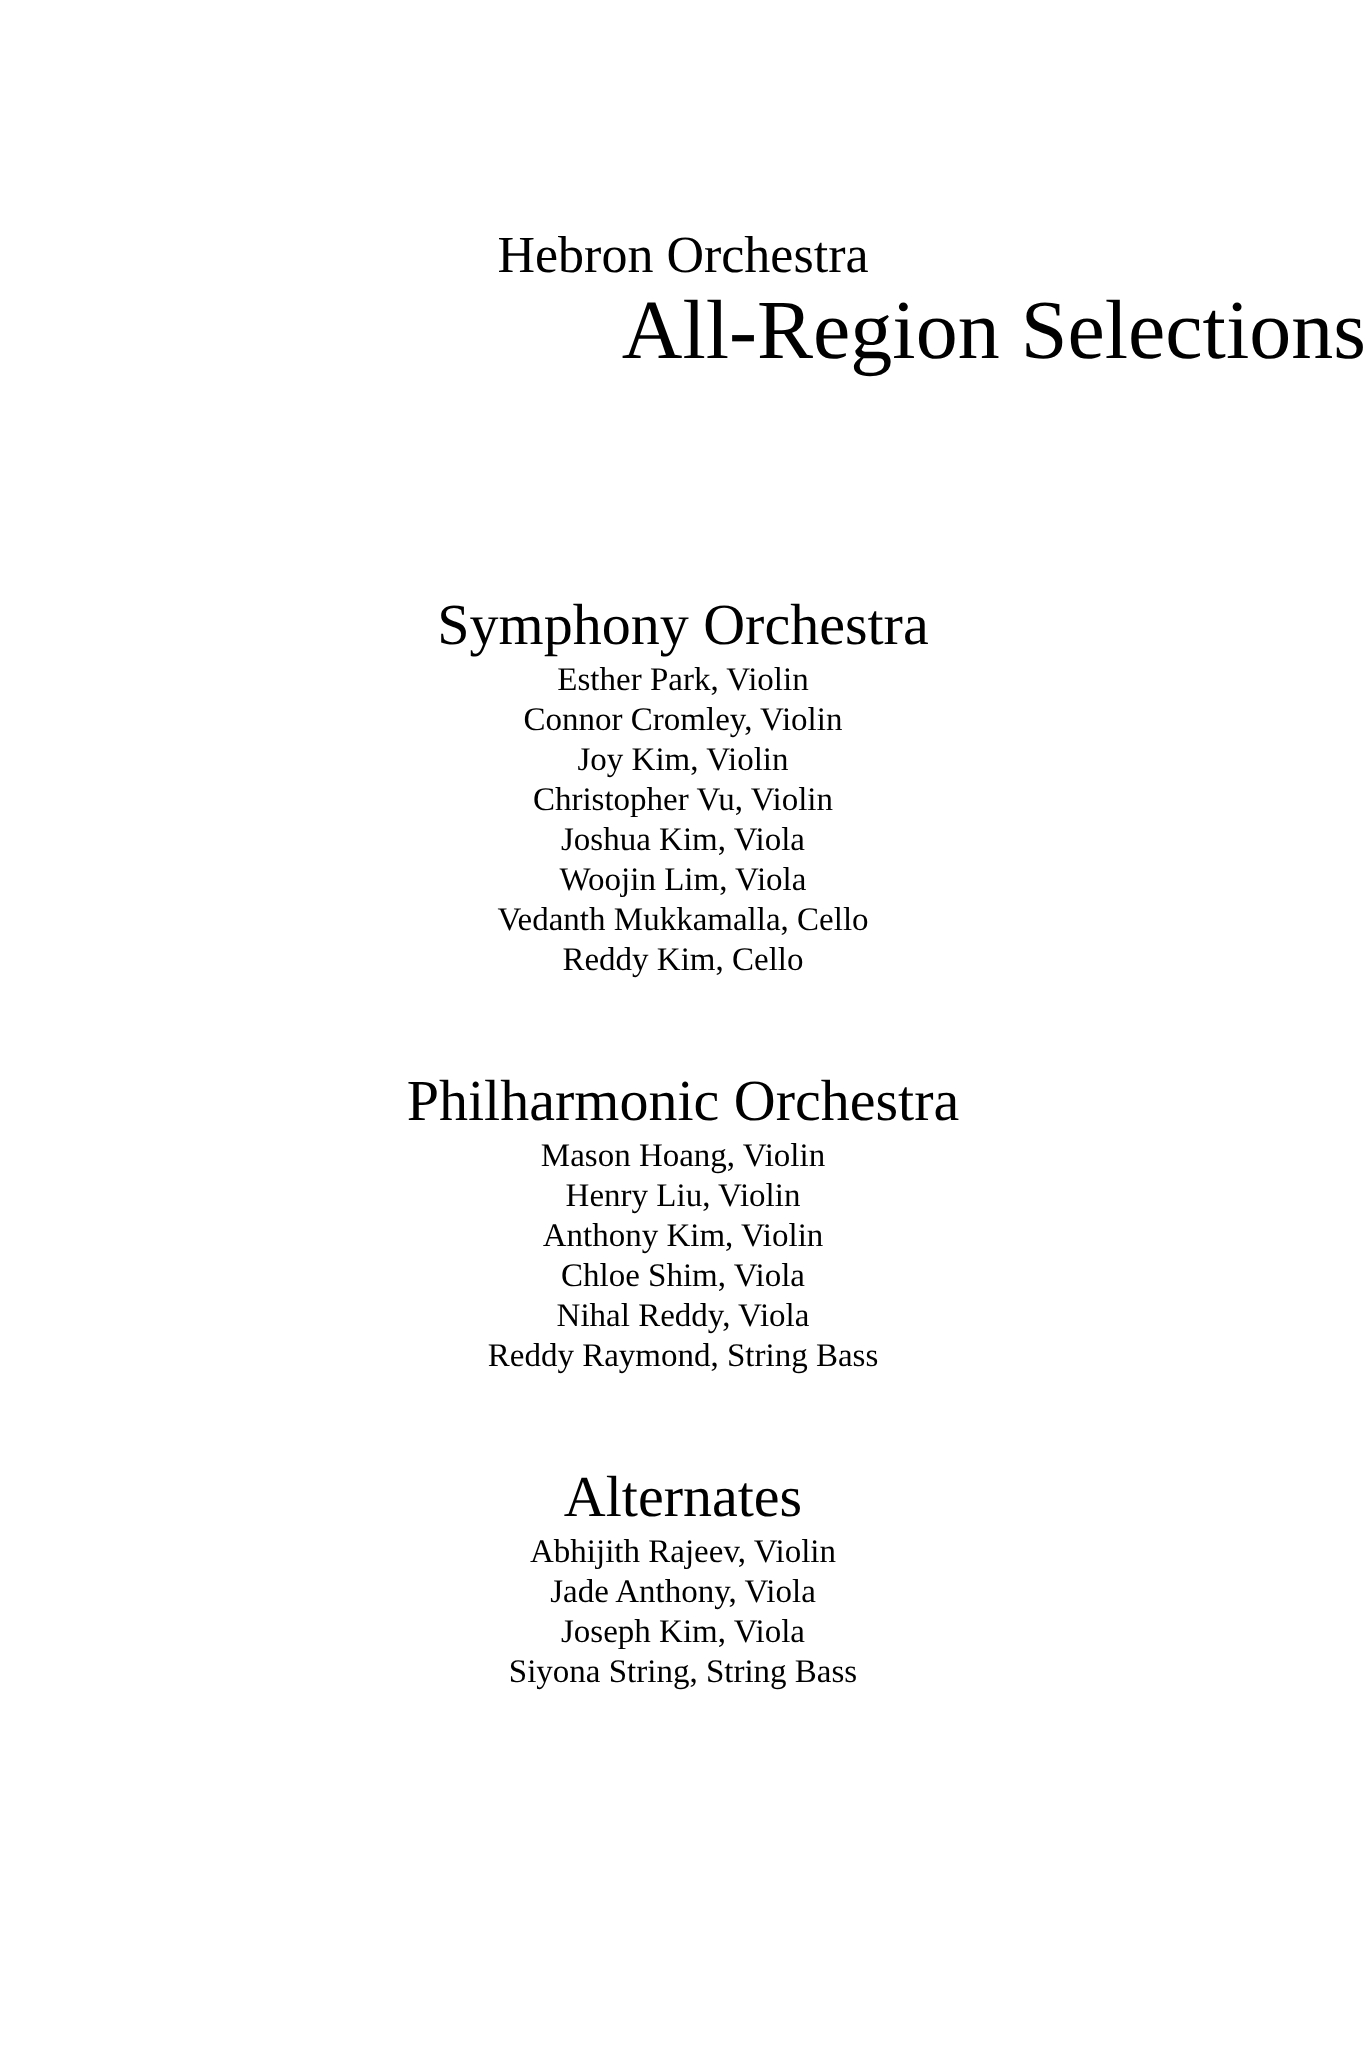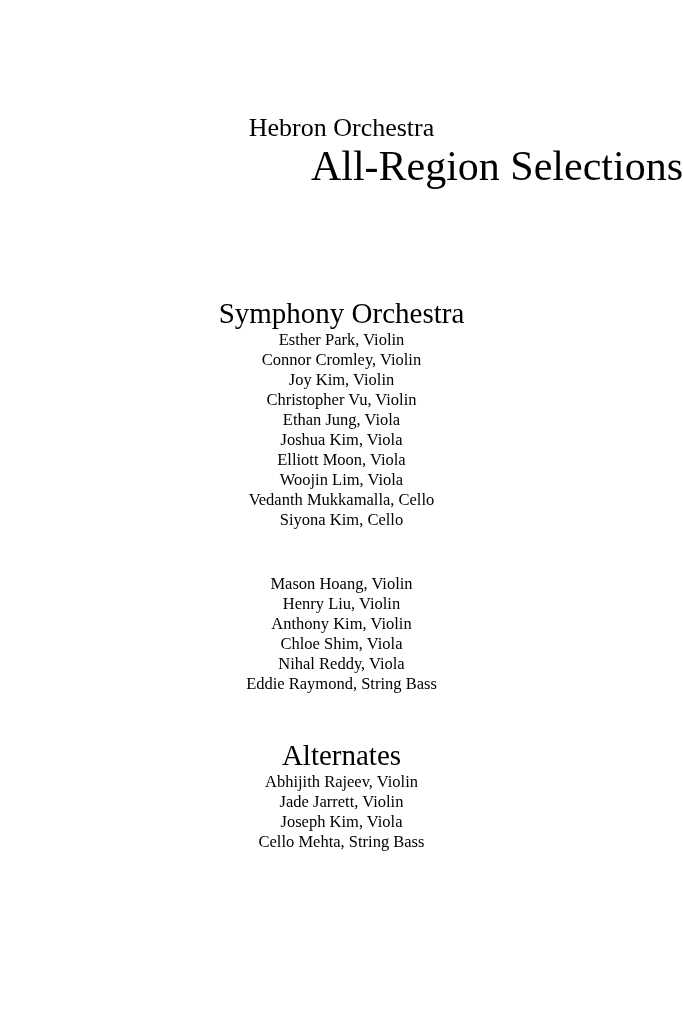--- a/index.html
+++ b/index.html
@@ -65,43 +65,42 @@
   </header>
 
   <div id="sections">
   <section class="group">
     <h2 class="section-title">Symphony Orchestra</h2>
     <div class="members">
           <div class="member">Esther Park, Violin</div>
           <div class="member">Connor Cromley, Violin</div>
           <div class="member">Joy Kim, Violin</div>
           <div class="member">Christopher Vu, Violin</div>
-          <div class="member">Ethan Jung, Viola</div>
           <div class="member">Joshua Kim, Viola</div>
-          <div class="member">Elliott Moon, Viola</div>
           <div class="member">Woojin Lim, Viola</div>
           <div class="member">Vedanth Mukkamalla, Cello</div>
-          <div class="member">Siyona Kim, Cello</div>
+          <div class="member">Reddy Kim, Cello</div>
         </div>
   </section>
 
   <section class="group">
+    <h2 class="section-title">Philharmonic Orchestra</h2>
     <div class="members">
           <div class="member">Mason Hoang, Violin</div>
           <div class="member">Henry Liu, Violin</div>
           <div class="member">Anthony Kim, Violin</div>
           <div class="member">Chloe Shim, Viola</div>
           <div class="member">Nihal Reddy, Viola</div>
-          <div class="member">Eddie Raymond, String Bass</div>
+          <div class="member">Reddy Raymond, String Bass</div>
         </div>
   </section>
 
   <section class="group">
     <h2 class="section-title">Alternates</h2>
     <div class="members">
           <div class="member">Abhijith Rajeev, Violin</div>
-          <div class="member">Jade Jarrett, Violin</div>
+          <div class="member">Jade Anthony, Viola</div>
           <div class="member">Joseph Kim, Viola</div>
-          <div class="member">Cello Mehta, String Bass</div>
+          <div class="member">Siyona String, String Bass</div>
         </div>
   </section>
 </div>
 </main>
 
 </body></html>

